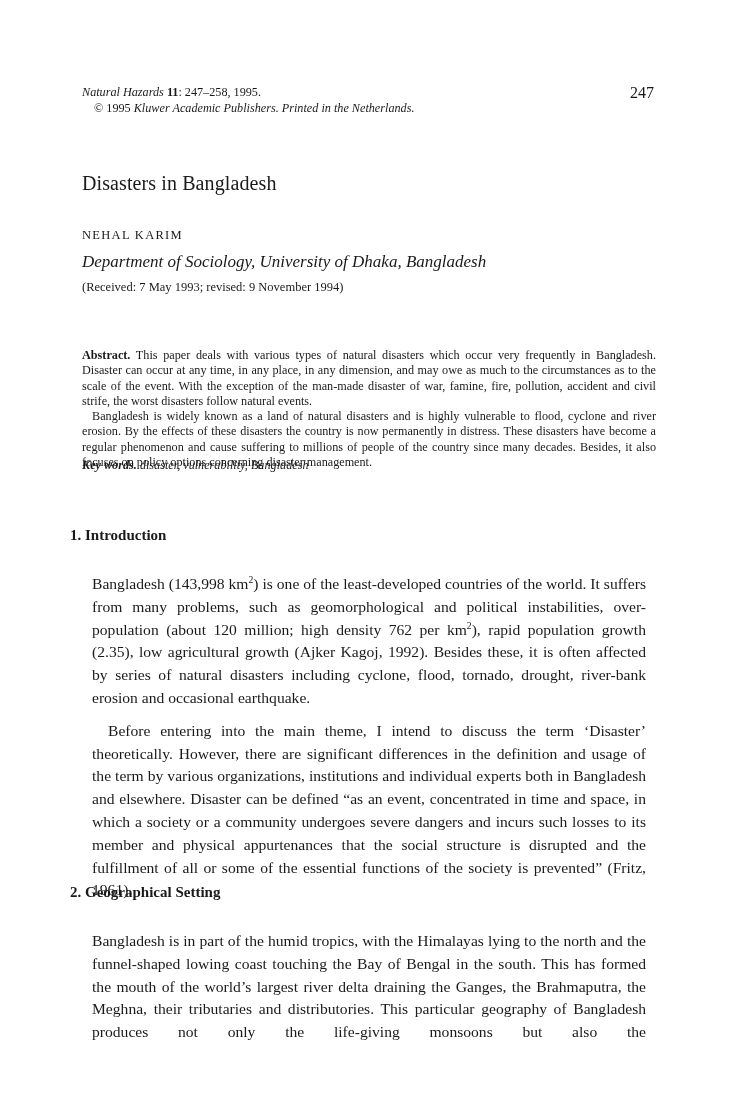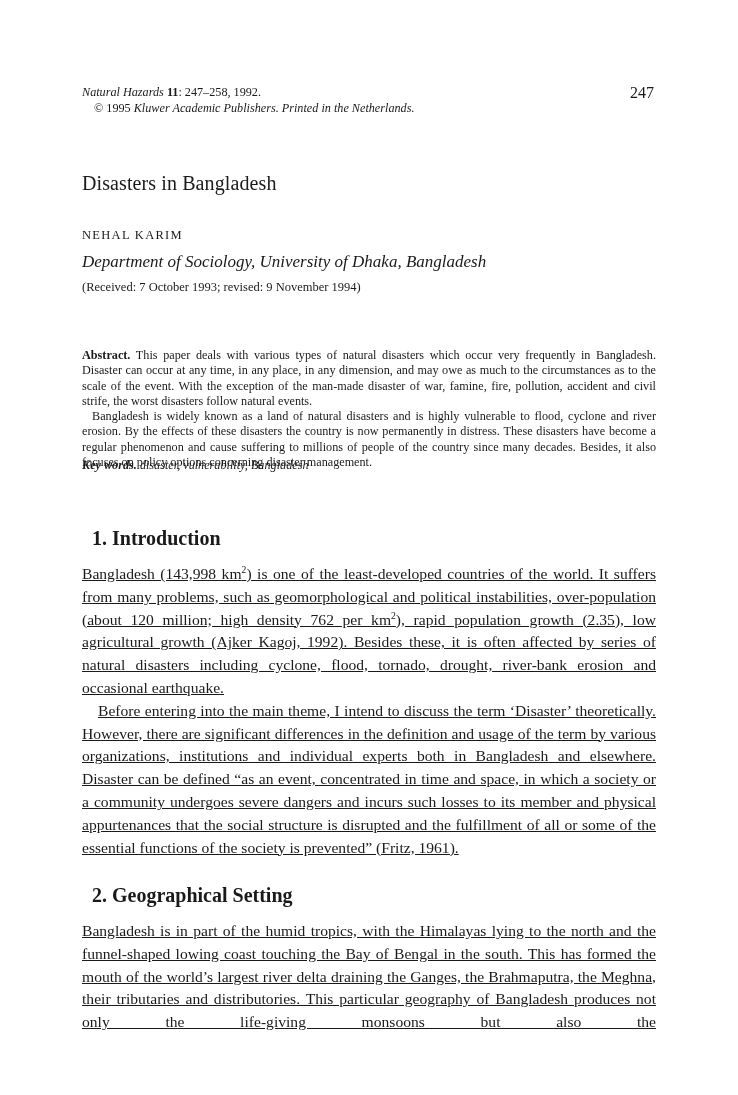--- a/index.html
+++ b/index.html
@@ -11,38 +11,38 @@
     .pageno { right: 84px; top: 84px; font-size: 16px; }
     .title { left: 82px; top: 172px; font-size: 20px; letter-spacing: 0.1px; }
     .author { left: 82px; top: 228px; font-size: 12.5px; letter-spacing: 1.3px; font-family: Liberation Serif, serif; }
     .affil { left: 82px; top: 252px; font-size: 17px; font-style: italic; }
     .received { left: 82px; top: 280px; font-size: 12.5px; }
     .abstract { left: 82px; top: 316px; width: 574px; font-size: 12.2px; line-height: 15.3px; text-align: justify; margin-top: 32px; }
     .abstract p { margin: 0; }
     .abstract p + p { text-indent: 10px; }
     .keywords { left: 82px; top: 458px; font-size: 12.2px; font-style: italic; }
     b { font-weight: bold; }
-    .sec { left: 92px; font-size: 20px; font-weight: bold; }
+    .sec { left: 70px; font-size: 15px; font-weight: bold; }
     .body-text { left: 82px; width: 574px; font-size: 15.6px; line-height: 22.8px; text-align: justify; }
-    .body-text p { margin: 0; text-decoration: underline; }
+    .body-text p { margin: 10px; }
     .body-text p.indent { text-indent: 16px; }
     sup { font-size: 0.62em; vertical-align: super; line-height: 0; }
     .last-line { text-align-last: justify; }
   </style>
 </head>
 <body>
 
-<div class="abs hdr" style="top:84px;"><i>Natural Hazards</i> <b>11</b><span>: 247–258, 1992.</span></div>
+<div class="abs hdr" style="top:84px;"><i>Natural Hazards</i> <b>11</b><span>: 247–258, 1995.</span></div>
 <div class="abs hdr" style="top:100px;margin-left:12px;"><span>© 1995</span> <i>Kluwer Academic Publishers. Printed in the Netherlands.</i></div>
 <div class="abs pageno">247</div>
 
 <div class="abs title">Disasters in Bangladesh</div>
 <div class="abs author">NEHAL KARIM</div>
 <div class="abs affil">Department of Sociology, University of Dhaka, Bangladesh</div>
-<div class="abs received">(Received: 7 October 1993; revised: 9 November 1994)</div>
+<div class="abs received">(Received: 7 May 1993; revised: 9 November 1994)</div>
 
 <div class="abs abstract">
   <p><b>Abstract.</b> <span>This paper deals with various types of natural disasters which occur very frequently in Bangladesh. Disaster can occur at any time, in any place, in any dimension, and may owe as much to the circumstances as to the scale of the event. With the exception of the man-made disaster of war, famine, fire, pollution, accident and civil strife, the worst disasters follow natural events.</span></p>
   <p>Bangladesh is widely known as a land of natural disasters and is highly vulnerable to flood, cyclone and river erosion. By the effects of these disasters the country is now permanently in distress. These disasters have become a regular phenomenon and cause suffering to millions of people of the country since many decades. Besides, it also focuses on policy options concerning disaster management.</p>
 </div>
 
 <div class="abs keywords"><b>Key words.</b> <span>disaster, vulnerability, Bangladesh</span></div>
 
 <div class="abs sec" style="top:527px;">1.  Introduction</div>
 <div class="abs body-text" style="top:563px;">

